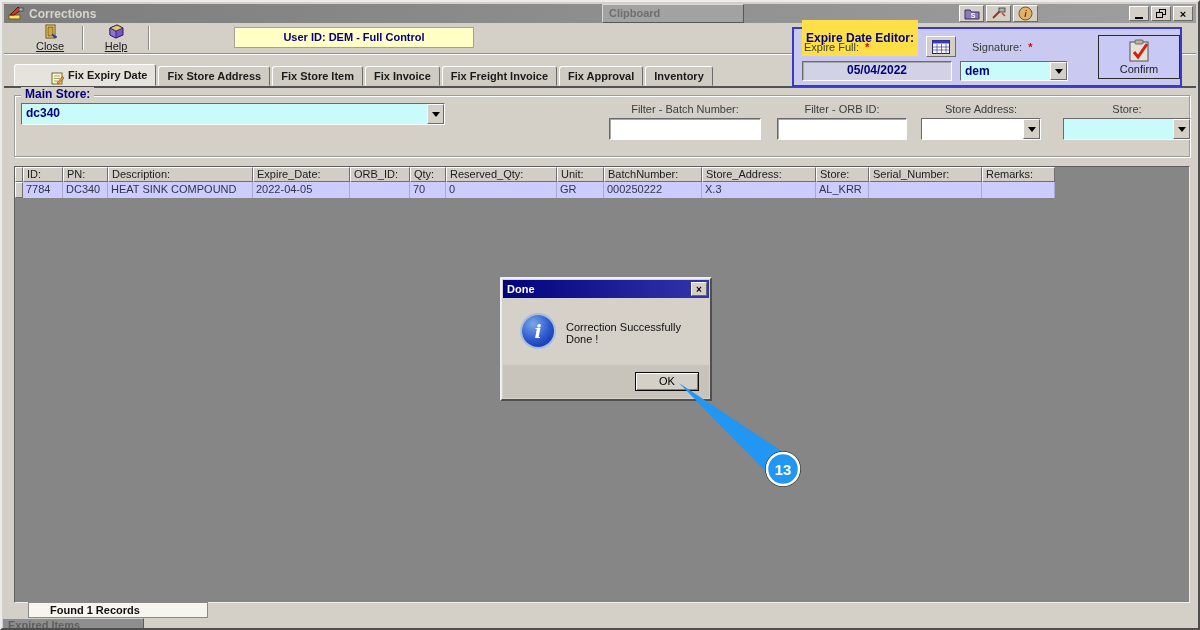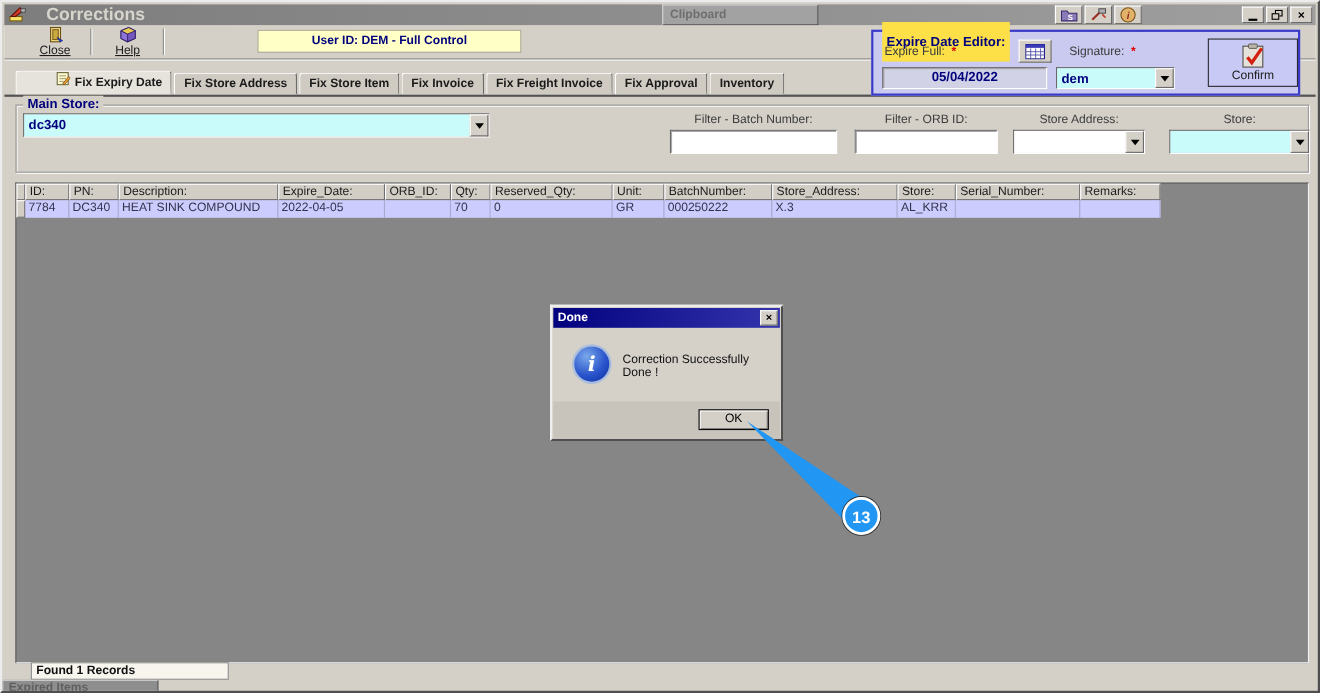--- a/index.html
+++ b/index.html
@@ -8,21 +8,21 @@
     position:relative; width:1200px; height:630px; overflow:hidden;
     background:#d4d0c8; border:2px solid; border-color:#ececec #4e4e4e #4e4e4e #ececec;
   }
   
   .raised { border:1px solid; border-color:#ffffff #6a6a6a #6a6a6a #ffffff; background:#d4d0c8; }
   .sunken { border:1px solid; border-color:#6a6a6a #ffffff #ffffff #6a6a6a; box-shadow: inset 1px 1px 0 #a9a9a9; }
   
   .titlebar { position:absolute; left:2px; top:2px; width:1192px; height:19px;
     background:linear-gradient(to right,#7d7d7d,#9f9f9f);
     display:flex; align-items:center; padding-left:4px; }
-  .titlebar .title { color:#d8d5cd; font-weight:bold; font-size:16px; margin-left:18px; }
+  .titlebar .title { color:#d8d5cd; font-weight:bold; font-size:12px; margin-left:5px; }
   .clipboard-bar { position:absolute; left:600px; top:2px; width:142px; height:19px;
     background:#a2a2a2; border:1px solid; border-color:#d8d8d8 #575757 #575757 #d8d8d8;
     color:#6e6e6e; font-weight:bold; font-size:11px; line-height:17px; padding-left:6px; }
   .tray { position:absolute; left:957px; top:3px; display:flex; gap:2px; }
   .tray-btn { width:25px; height:17px; display:flex; align-items:center; justify-content:center; }
   .win-controls { position:absolute; right:5px; top:4px; display:flex; gap:2px; }
   .win-btn { width:20px; height:15px; display:flex; align-items:center; justify-content:center;
     font-size:11px; font-weight:bold; color:#000; }
   .min-glyph { width:8px; height:2px; background:#000; margin-top:8px; }
   .restore-glyph { position:relative; width:10px; height:9px; }
@@ -59,21 +59,21 @@
   .sig-combo .combo-text { background:#c9fbfb; }
   .confirm-btn { position:absolute; left:304px; top:6px; width:82px; height:44px;
     background:#c9c9f5; border:1px solid #2a2a2a; display:flex; flex-direction:column;
     align-items:center; justify-content:center; font-size:11px; color:#1a1a1a; }
   
   .tabs { position:absolute; left:12px; top:62px; height:22px; display:flex; align-items:flex-end; z-index:5; }
   .tab { height:20px; margin-right:2px; padding:0 8px; background:#cfcbc3;
     border:1px solid; border-color:#ffffff #6a6a6a #cfcbc3 #ffffff; border-radius:3px 3px 0 0;
     font-size:11px; font-weight:bold; color:#1a1a1a; line-height:18px; white-space:nowrap; }
   .tab.active { height:22px; background:#e6e3dc; line-height:20px;
-    border-color:#ffffff #6a6a6a #e6e3dc #ffffff; display:flex; align-items:flex-start; gap:4px;padding-left:36px; }
+    border-color:#ffffff #6a6a6a #e6e3dc #ffffff; display:flex; align-items:flex-end; gap:4px;padding-left:36px; }
   .tab-underline { position:absolute; left:2px; top:84px; width:1192px; height:2px; background:#525252; }
   
   .main-group { position:absolute; left:12px; top:93px; width:1176px; height:62px;
     border:1px solid #9c9c9c; box-shadow: inset 1px 1px 0 #ffffff, 1px 1px 0 #ffffff; }
   .main-title { position:absolute; left:6px; top:-9px; background:#d4d0c8; padding:0 4px;
     color:#00007d; font-weight:bold; font-size:12px; }
   .filter { position:absolute; top:7px; }
   .filter .flabel { font-size:11px; color:#3c3c3c; text-align:center; height:15px; white-space:nowrap; }
   .filter .fctrl { height:22px; }
   .cyan-text { background:#c9fbfb; }
@@ -86,21 +86,21 @@
   .grid-row { display:flex; }
   .hcell { background:#d2cec6; border:1px solid; border-color:#ffffff #6f6f6f #6f6f6f #ffffff;
     font-size:11px; color:#1c1c1c; height:15px; line-height:13px; padding-left:3px;
     white-space:nowrap; overflow:hidden; flex:none; }
   .dcell { background:#ccccff; border-right:1px solid #a9a9cf; font-size:11px; color:#33334e;
     height:16px; line-height:15px; padding-left:3px; white-space:nowrap; overflow:hidden; flex:none; }
   .ind { background:#d2cec6 !important; border:1px solid; border-color:#ffffff #6f6f6f #6f6f6f #ffffff; }
   
   .status-box { position:absolute; left:26px; top:600px; width:180px; height:16px;
     background:#f7f5ee; border:1px solid #8a8a8a; font-size:11px; font-weight:bold; color:#111;
-    line-height:14px; padding-left:4px; }
+    line-height:14px; padding-left:21px; }
   .expired-bar { position:absolute; left:0; top:616px; width:142px; height:14px;
     background:#8e8e8e; border:1px solid; border-color:#cfcfcf #5c5c5c #5c5c5c #cfcfcf;
     font-size:11px; font-weight:bold; color:#5f5f5f; line-height:12px; padding-left:5px; z-index:6; }
   
   .dialog { position:absolute; left:498px; top:275px; width:212px; height:124px; z-index:30;
     background:#d5d1c9; border:2px solid; border-color:#efefef #4f4f4f #4f4f4f #efefef; }
   .dlg-title { margin:1px; height:18px; background:linear-gradient(to right,#02027f,#3434ad);
     color:#fff; font-weight:bold; font-size:11px; display:flex; align-items:center; padding:0 2px 0 4px; }
   .dlg-x { margin-left:auto; width:16px; height:14px; display:flex; align-items:center;
     justify-content:center; font-size:10px; font-weight:bold; color:#000; }

